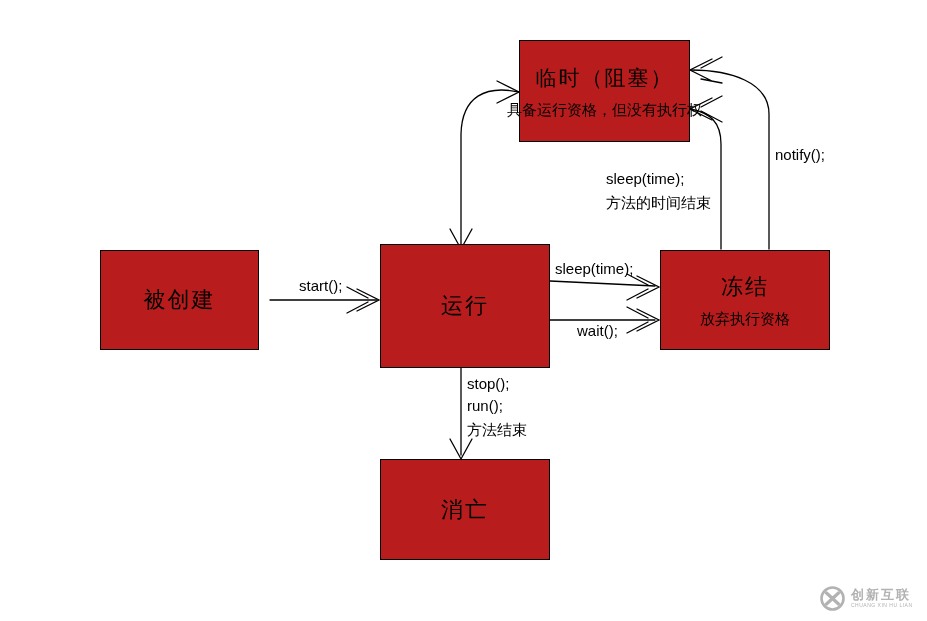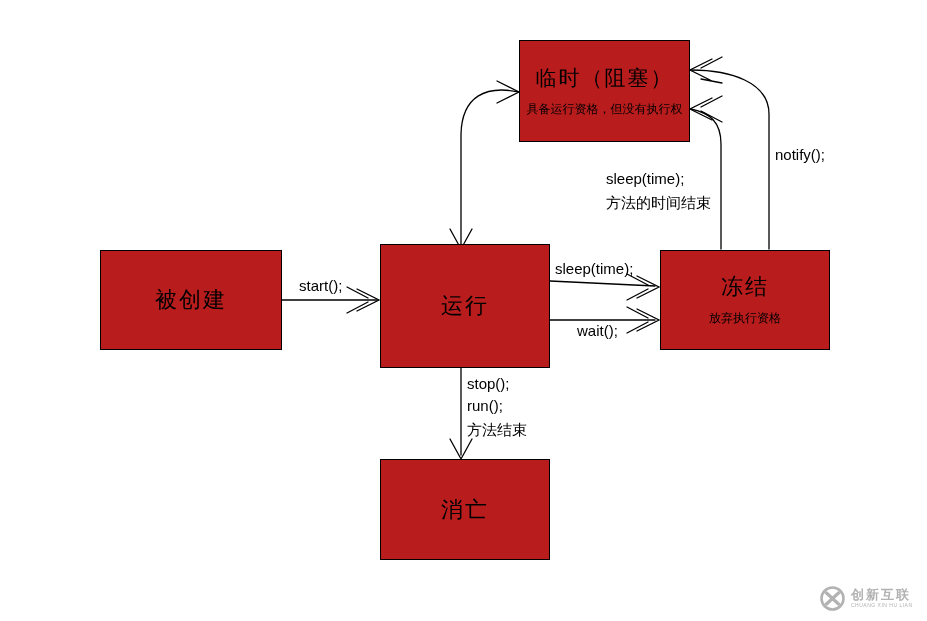--- a/index.html
+++ b/index.html
@@ -34,26 +34,26 @@
     box-sizing: border-box;
     text-align: center;
   }
   .node-title {
     font-size: 22px;
     letter-spacing: 2px;
     line-height: 28px;
     white-space: nowrap;
   }
   .node-subtitle {
-    font-size: 12px;
+    font-size: 15px;
     line-height: 17px;
     margin-top: 9px;
     white-space: nowrap;
   }
-  #node-created  { left: 100px; top: 250px; width: 182px; height: 100px; }
+  #node-created  { left: 100px; top: 250px; width: 159px; height: 100px; }
   #node-running  { left: 380px; top: 244px; width: 170px; height: 124px; }
   #node-blocked  { left: 519px; top: 40px;  width: 171px; height: 102px; }
   #node-frozen   { left: 660px; top: 250px; width: 170px; height: 100px; }
   #node-dead     { left: 380px; top: 459px; width: 170px; height: 101px; }
   #node-blocked .node-title { font-size: 21px; }
 
   .edge-label {
     position: absolute;
     font-size: 15px;
     line-height: 18px;

